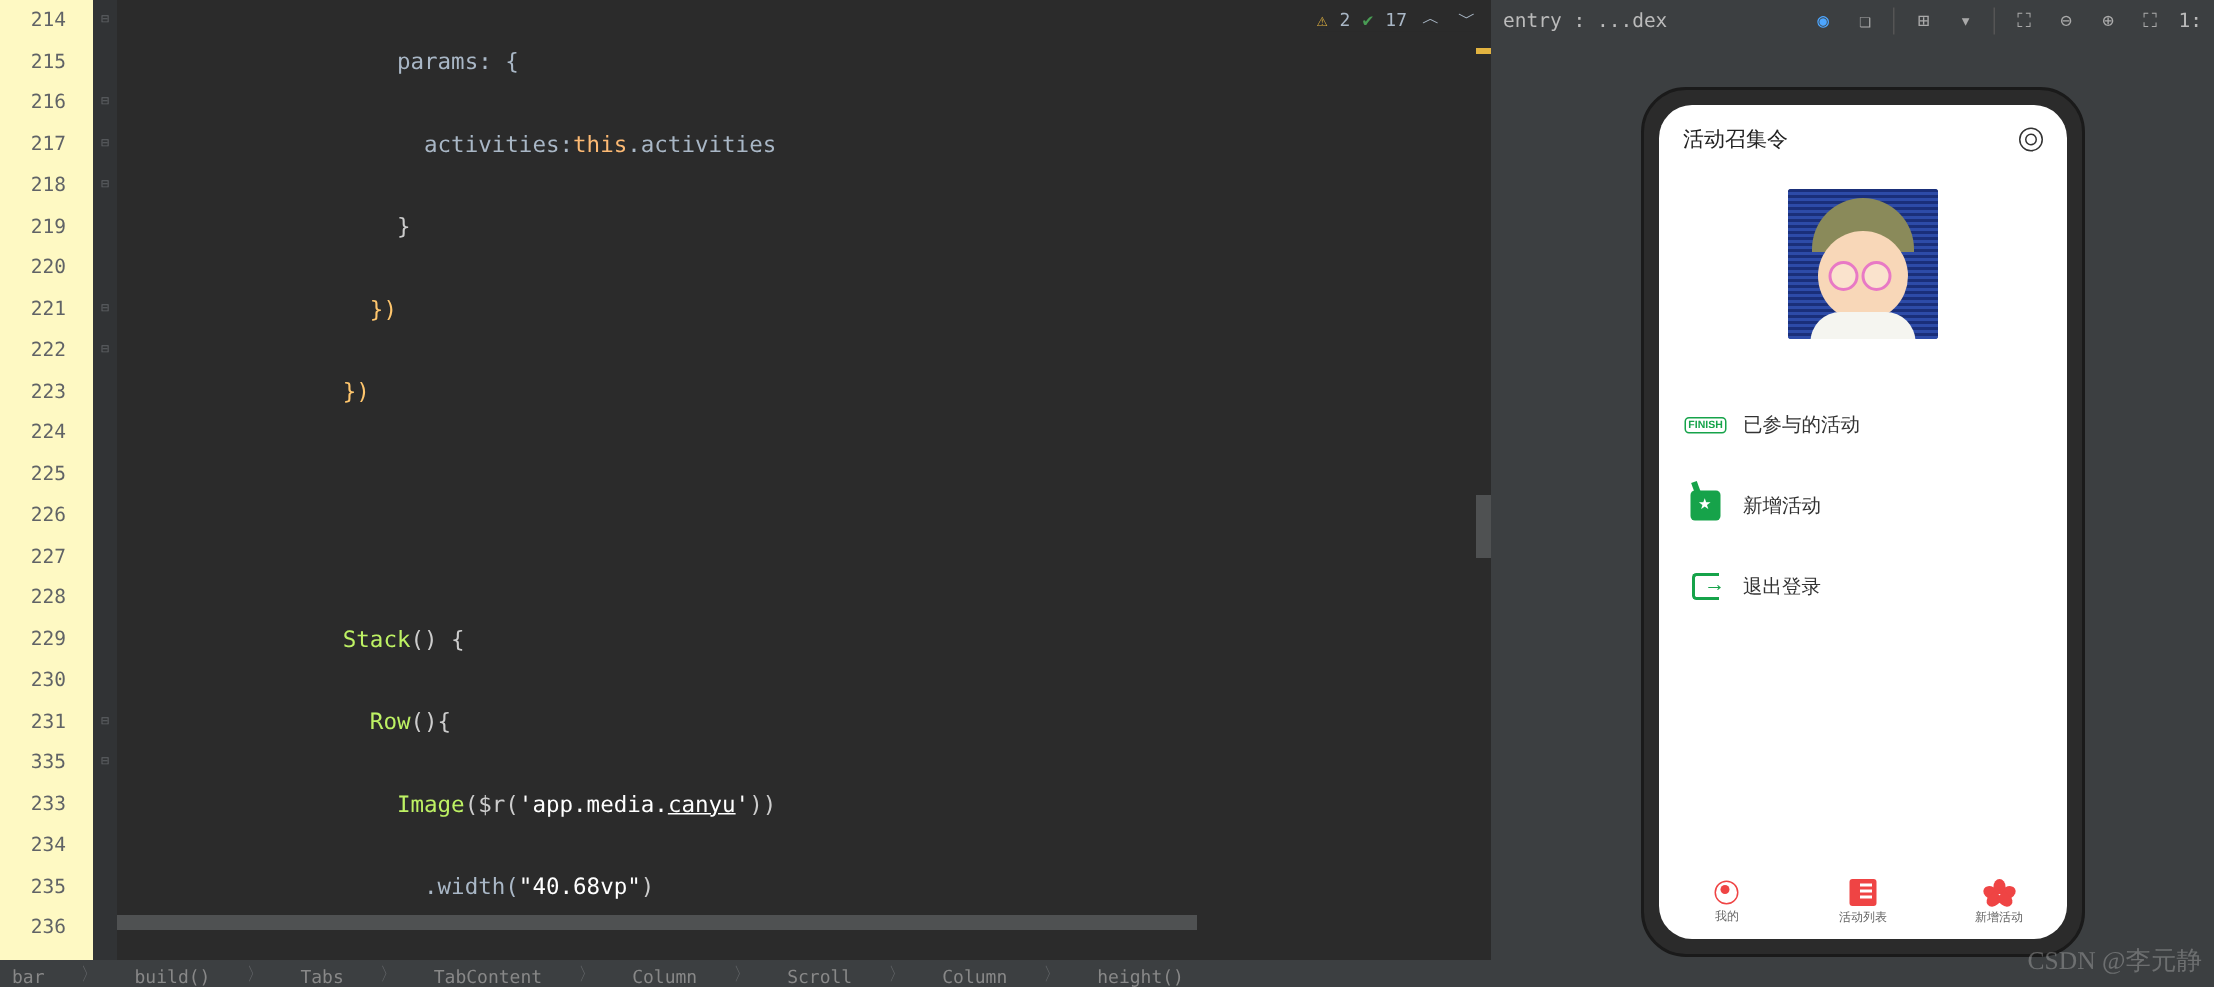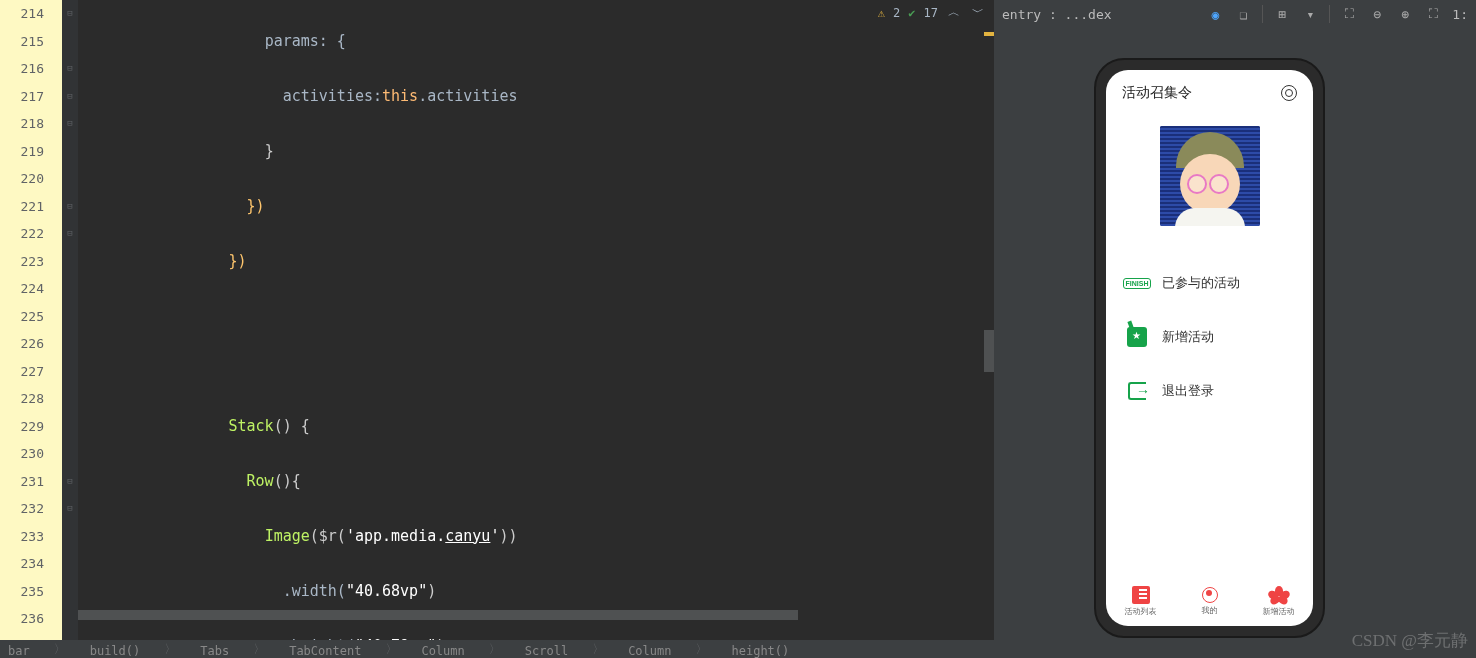--- a/index.html
+++ b/index.html
@@ -134,21 +134,21 @@
     }
     .tb-left { display: flex; align-items: center; gap: 8px; }
     .tb-right { display: flex; align-items: center; gap: 10px; }
     .tbtn { width: 18px; height: 18px; display: flex; align-items: center; justify-content: center; color: #aaa; cursor: pointer; }
     .tbtn.blue { color: #4da6ff; }
     .tb-sep { width: 1px; height: 18px; background: #555; }
     .phone-frame {
       position: absolute;
       left: 100px;
       top: 58px;
-      width: 231px;
+      width: 296px;
       height: 580px;
       background: #2b2b2b;
       border-radius: 30px;
       border: 2px solid #1a1a1a;
     }
     .phone-screen {
       position: absolute;
       left: 10px;
       top: 10px;
       right: 10px;
@@ -387,21 +387,21 @@
       <div>222</div>
       <div>223</div>
     <div>224</div>
       <div>225</div>
       <div>226</div>
       <div>227</div>
       <div>228</div>
     <div>229</div>
       <div>230</div>
       <div>231</div>
-      <div>232</div>
+      <div>335</div>
       <div>233</div>
     <div>234</div>
       <div>235</div>
       <div>236</div>
   </div>
   <div class="fold-col">
     <span class="fold-mark">⊟</span>
       <span class="fold-mark"></span>
       <span class="fold-mark">⊟</span>
     <span class="fold-mark">⊟</span>
@@ -535,26 +535,26 @@
         </div>
         <div class="menu-item">
           <span class="mi-icon">
               <span class="logout-icon"></span>
             </span>
           <span>退出登录</span>
         </div>
       </div>
       <div class="bottom-nav">
         <div class="nav-item">
+          <span class="nav-icon-user"></span>
+          <span>我的</span>
+        </div>
+        <div class="nav-item">
           <span class="nav-icon-list"></span>
           <span>活动列表</span>
-        </div>
-        <div class="nav-item">
-          <span class="nav-icon-user"></span>
-          <span>我的</span>
         </div>
         <div class="nav-item">
           <span class="nav-icon-hw">
             <span class="petal p1"></span>
               <span class="petal p2"></span>
               <span class="petal p3"></span>
               <span class="petal p4"></span>
               <span class="petal p5"></span>
           </span>
           <span>新增活动</span>

